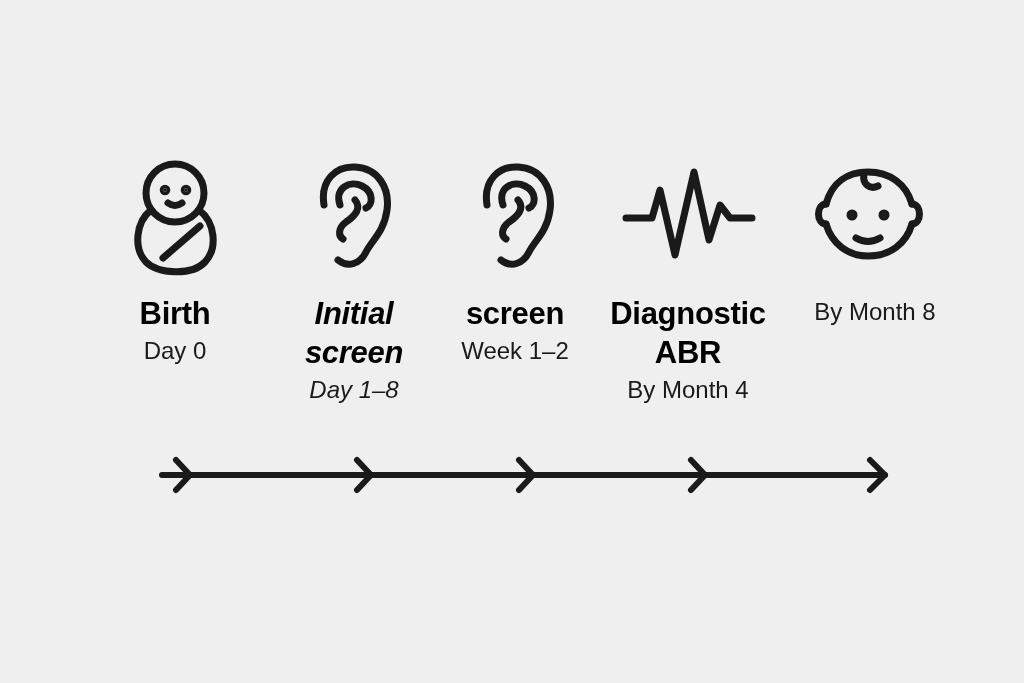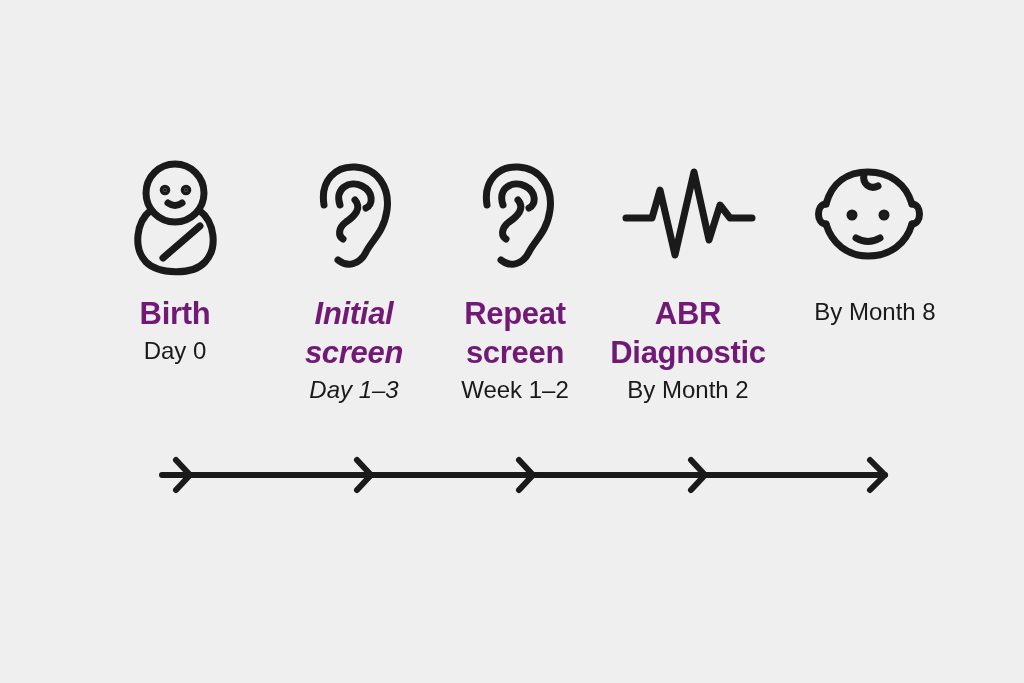--- a/index.html
+++ b/index.html
@@ -31,21 +31,21 @@
       position: absolute;
       top: 294px;
       width: 200px;
       text-align: center;
     }
     .stage .title {
       font-weight: 700;
       font-size: 31px;
       line-height: 39px;
       letter-spacing: -0.3px;
-      color: #701a75;
+      color: #000000;
       display: block;
     }
     .stage .sub {
       font-weight: 400;
       font-size: 24px;
       line-height: 35px;
       color: #1a1a1a;
       display: block;
     }
   </style>
@@ -107,32 +107,31 @@
   </svg>
 
   <div class="stage" style="left:75px;">
     <span class="title">Birth</span>
     <span class="sub">Day 0</span>
   </div>
 
   <div class="stage" style="left:254px;font-style:italic;">
     <span class="title">Initial</span>
     <span class="title">screen</span>
-    <span class="sub">Day 1–3</span>
+    <span class="sub">Day 1–8</span>
   </div>
 
   <div class="stage" style="left:415px;">
-    <span class="title">Repeat</span>
     <span class="title">screen</span>
     <span class="sub">Week 1–2</span>
   </div>
 
   <div class="stage" style="left:588px;">
+    <span class="title">Diagnostic</span>
     <span class="title">ABR</span>
-    <span class="title">Diagnostic</span>
-    <span class="sub">By Month 2</span>
+    <span class="sub">By Month 4</span>
   </div>
 
   <div class="stage" style="left:775px;">
     <span class="sub">By Month 8</span>
   </div>
 
 </div>
 
 </body></html>

